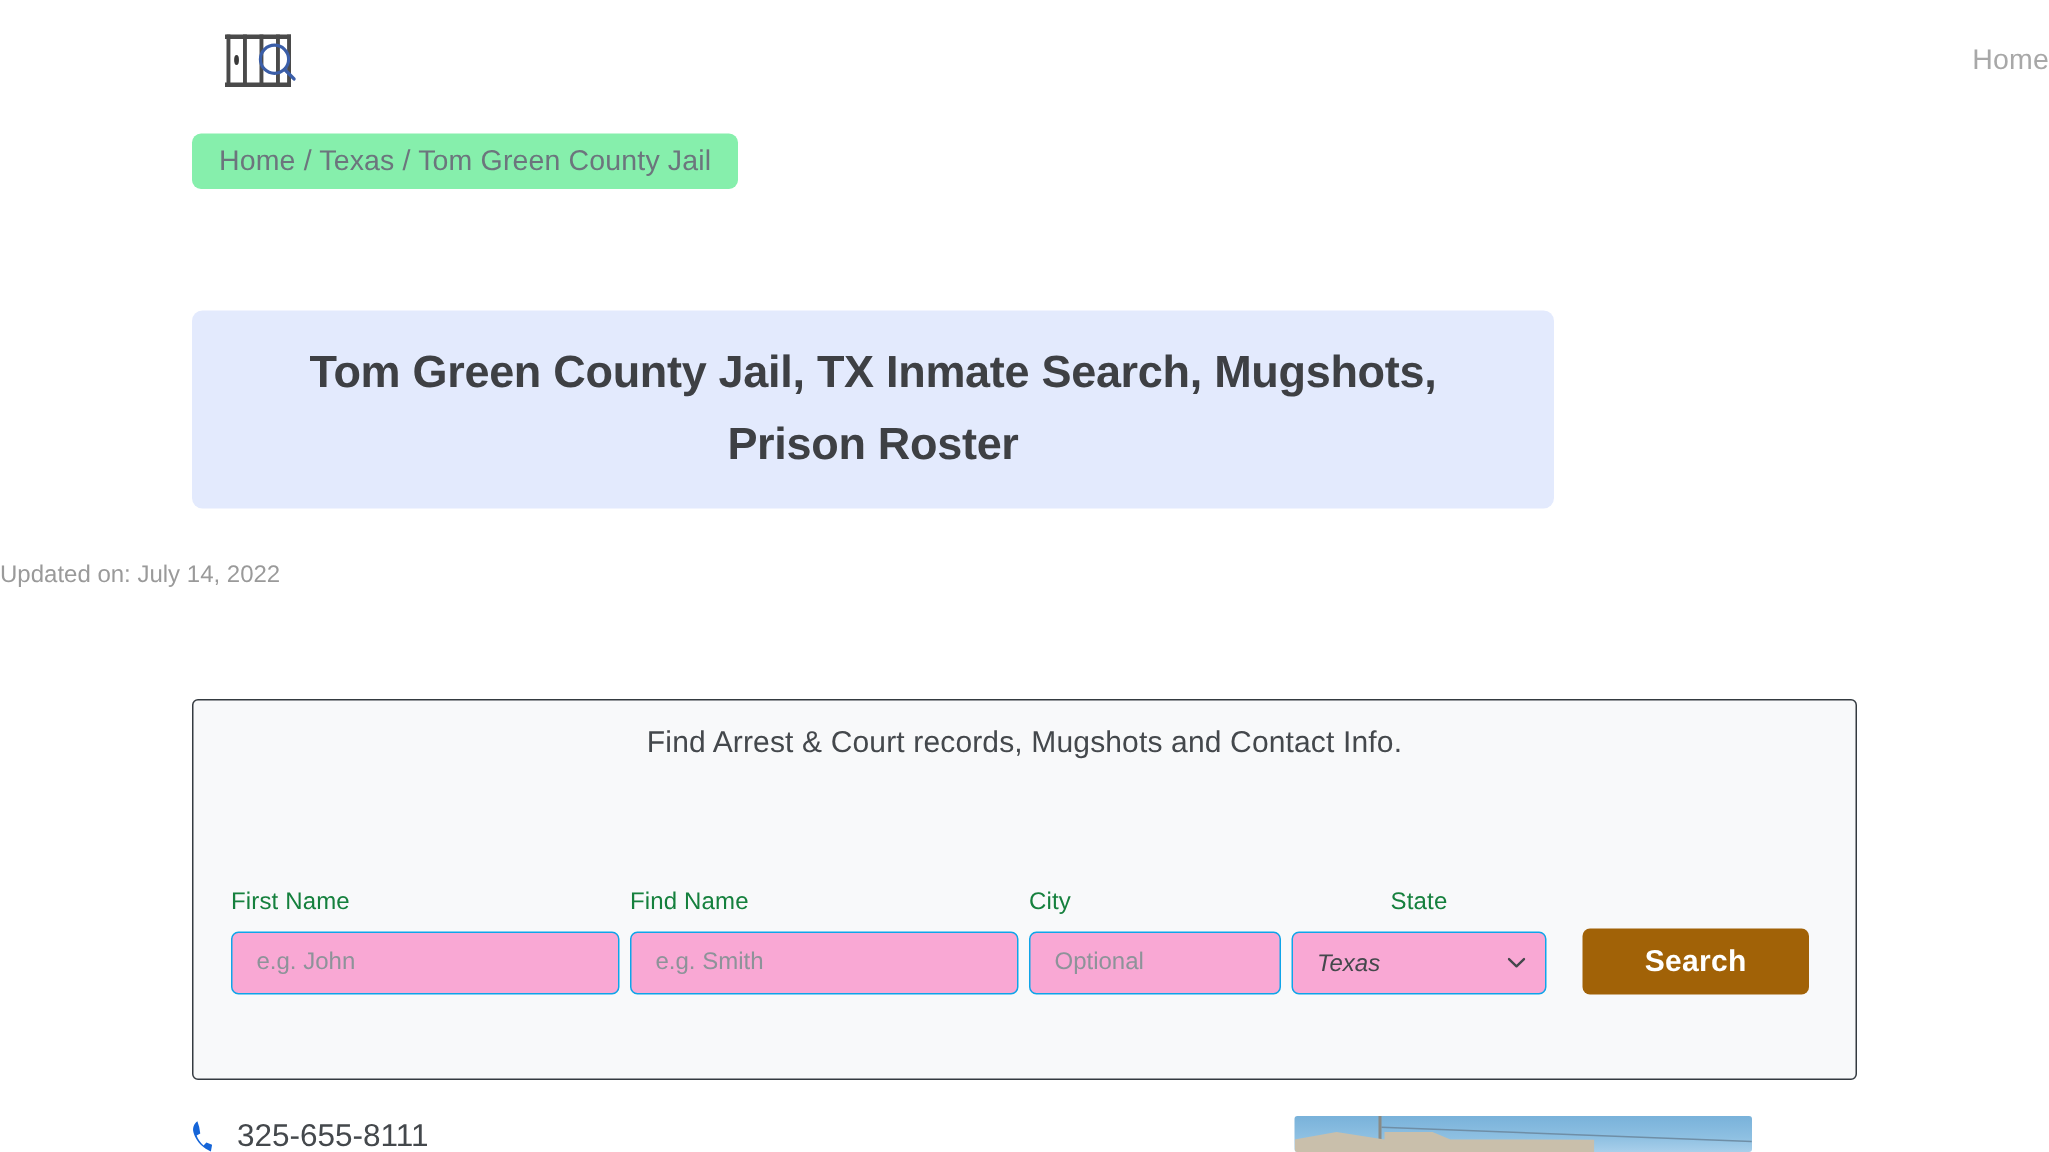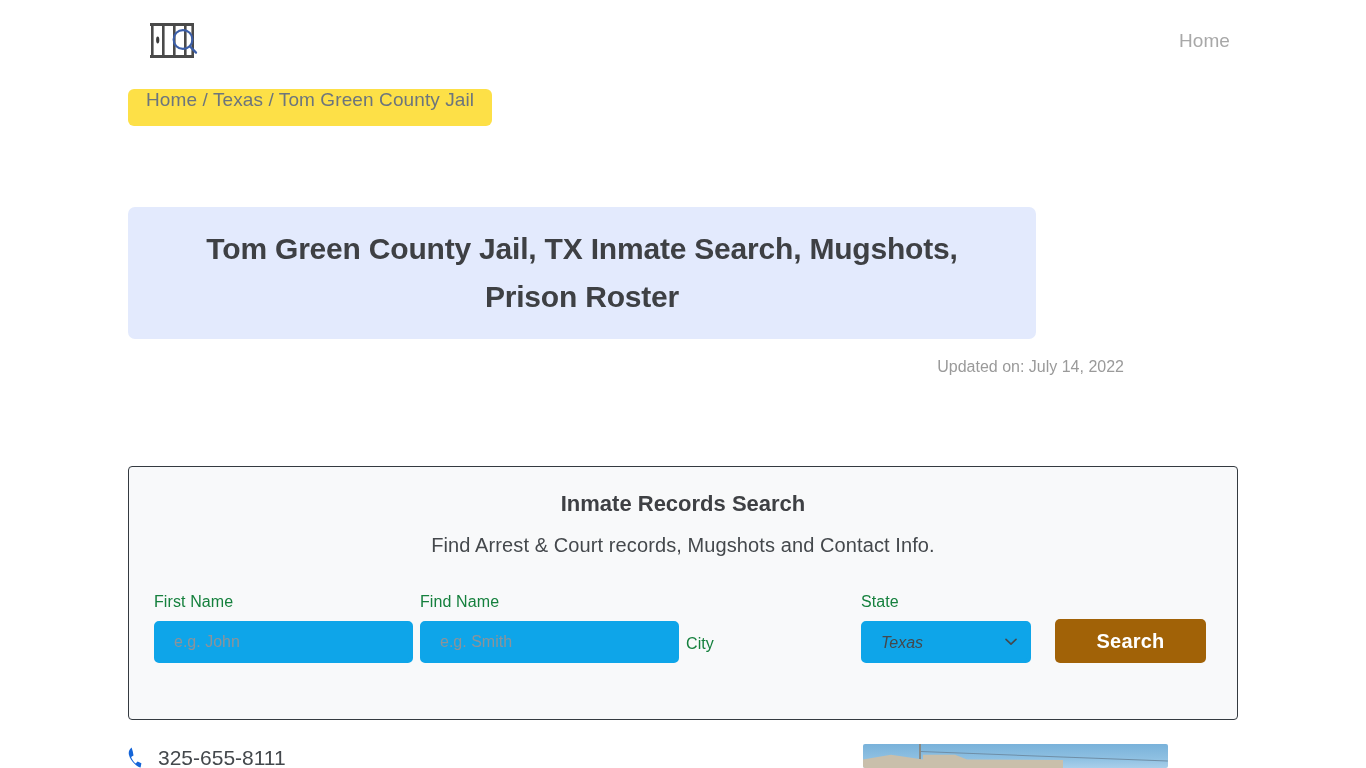--- a/index.html
+++ b/index.html
@@ -20,55 +20,55 @@
     width: 1366px; height: 84px;
   }
   .logo-link {
     position: absolute; left: 148px; top: 21px;
     width: 56px; height: 44px;
     display: block; text-decoration: none;
   }
   .logo-svg { display: block; }
   .main-nav {
     position: absolute; right: 0; top: 30px;
-    width: 240px; text-align: right; padding-right: 136px;
+    width: 240px; text-align: right; 
   }
   .nav-link {
     font-size: 19px; color: #a8a8a8; text-decoration: none;
     font-family: "Liberation Sans", sans-serif; letter-spacing: .1px;
   }
 
   
   .breadcrumb {
     position: absolute; left: 128px; top: 89px;
     height: 37px; padding: 0 18px;
-    background: #fde047; border-radius: 6px;
-    display: flex; align-items: flex-start;
+    background: #86efac; border-radius: 6px;
+    display: flex; align-items: center;
   }
   .breadcrumb-text {
     font-size: 19px; color: #6c757d; letter-spacing: .1px; white-space: nowrap;
   }
 
   
   .title-banner {
     position: absolute; left: 128px; top: 207px;
     width: 908px; height: 132px;
     background: #e3eafd; border-radius: 7px;
     display: flex; align-items: center; justify-content: center;
   }
   .page-title {
     margin: 0; padding: 0 58px;
     font-size: 30px; font-weight: bold; line-height: 48px;
     color: #3e4044; text-align: center; letter-spacing: -0.2px;
   }
 
   
   .updated-line {
-    position: absolute; left: 0; top: 358px; width: 1124px;
-    text-align: right; font-size: 16px; color: #9a9a9a;
+    position: absolute; left: 0; top: 375px; width: 1124px;
+    text-align: left; font-size: 16px; color: #9a9a9a;
   }
 
   
   .search-card {
     position: absolute; left: 128px; top: 466px;
     width: 1110px; height: 254px;
     background: #f8f9fa; border: 1px solid #343a40; border-radius: 4px;
   }
   .search-card-title {
     margin: 0; padding-top: 24px;
@@ -80,28 +80,28 @@
   }
   .search-form {
     position: absolute; left: 25px; top: 126px;
     width: 1060px;
     display: flex; align-items: flex-end;
   }
   .field { display: flex; flex-direction: column; }
   .field-first { width: 259px; margin-right: 7px; }
   .field-last  { width: 259px; margin-right: 7px; }
   .field-city  { width: 168px; margin-right: 7px; }
-  .field-state { width: 170px; margin-right: 24px; }
+  .field-state { width: 170px; margin-right: 24px; align-items: center; }
   .field-label {
     font-size: 16px; color: #15803d; margin-bottom: 10px; letter-spacing: .1px;
   }
   .field-input, .field-select {
     height: 42px; width: 100%;
-    border: 4px solid #0ea5e9; border-radius: 5px;
-    background: #0ea5e9;
+    border: 1px solid #0ea5e9; border-radius: 5px;
+    background: #f9a8d4;
     padding: 0 16px;
     font-size: 16px; color: #44484c;
     font-family: "Liberation Sans", sans-serif;
     outline: none;
   }
   .field-input::placeholder { color: #8d9399; }
   .select-wrap { position: relative; width: 100%; }
   .field-select {
     appearance: none; -webkit-appearance: none; -moz-appearance: none;
     padding-right: 16px; color: #44484c; font-style: italic;
@@ -185,38 +185,38 @@
   </div>
 
   <div class="title-banner">
     <h1 class="page-title">Tom Green County Jail, TX Inmate Search, Mugshots, Prison Roster</h1>
   </div>
 
   <div class="updated-line">Updated on: July 14, 2022</div>
 
   <div class="search-card">
 
-    <h2 class="search-card-title">Inmate Records Search</h2>
 
     <p class="search-card-sub">Find Arrest &amp; Court records, Mugshots and Contact Info.</p>
 
     <form class="search-form">
 
       <div class="field field-first">
         <label class="field-label">First Name</label>
         <input class="field-input" type="text" placeholder="e.g. John" style="">
       </div>
 
       <div class="field field-last">
         <label class="field-label">Find Name</label>
         <input class="field-input" type="text" placeholder="e.g. Smith" style="">
       </div>
 
       <div class="field field-city">
         <label class="field-label">City</label>
+        <input class="field-input" type="text" placeholder="Optional" style="">
       </div>
 
       <div class="field field-state">
         <label class="field-label">State</label>
         <div class="select-wrap">
           <select class="field-select">
             <option>Texas</option>
           </select>
           <svg class="select-chevron" width="12" height="8" viewBox="0 0 12 8">
             <path d="M1 1.4 L6 6.2 L11 1.4" fill="none" stroke="#44484c" stroke-width="1.6" stroke-linecap="round" stroke-linejoin="round"></path>

